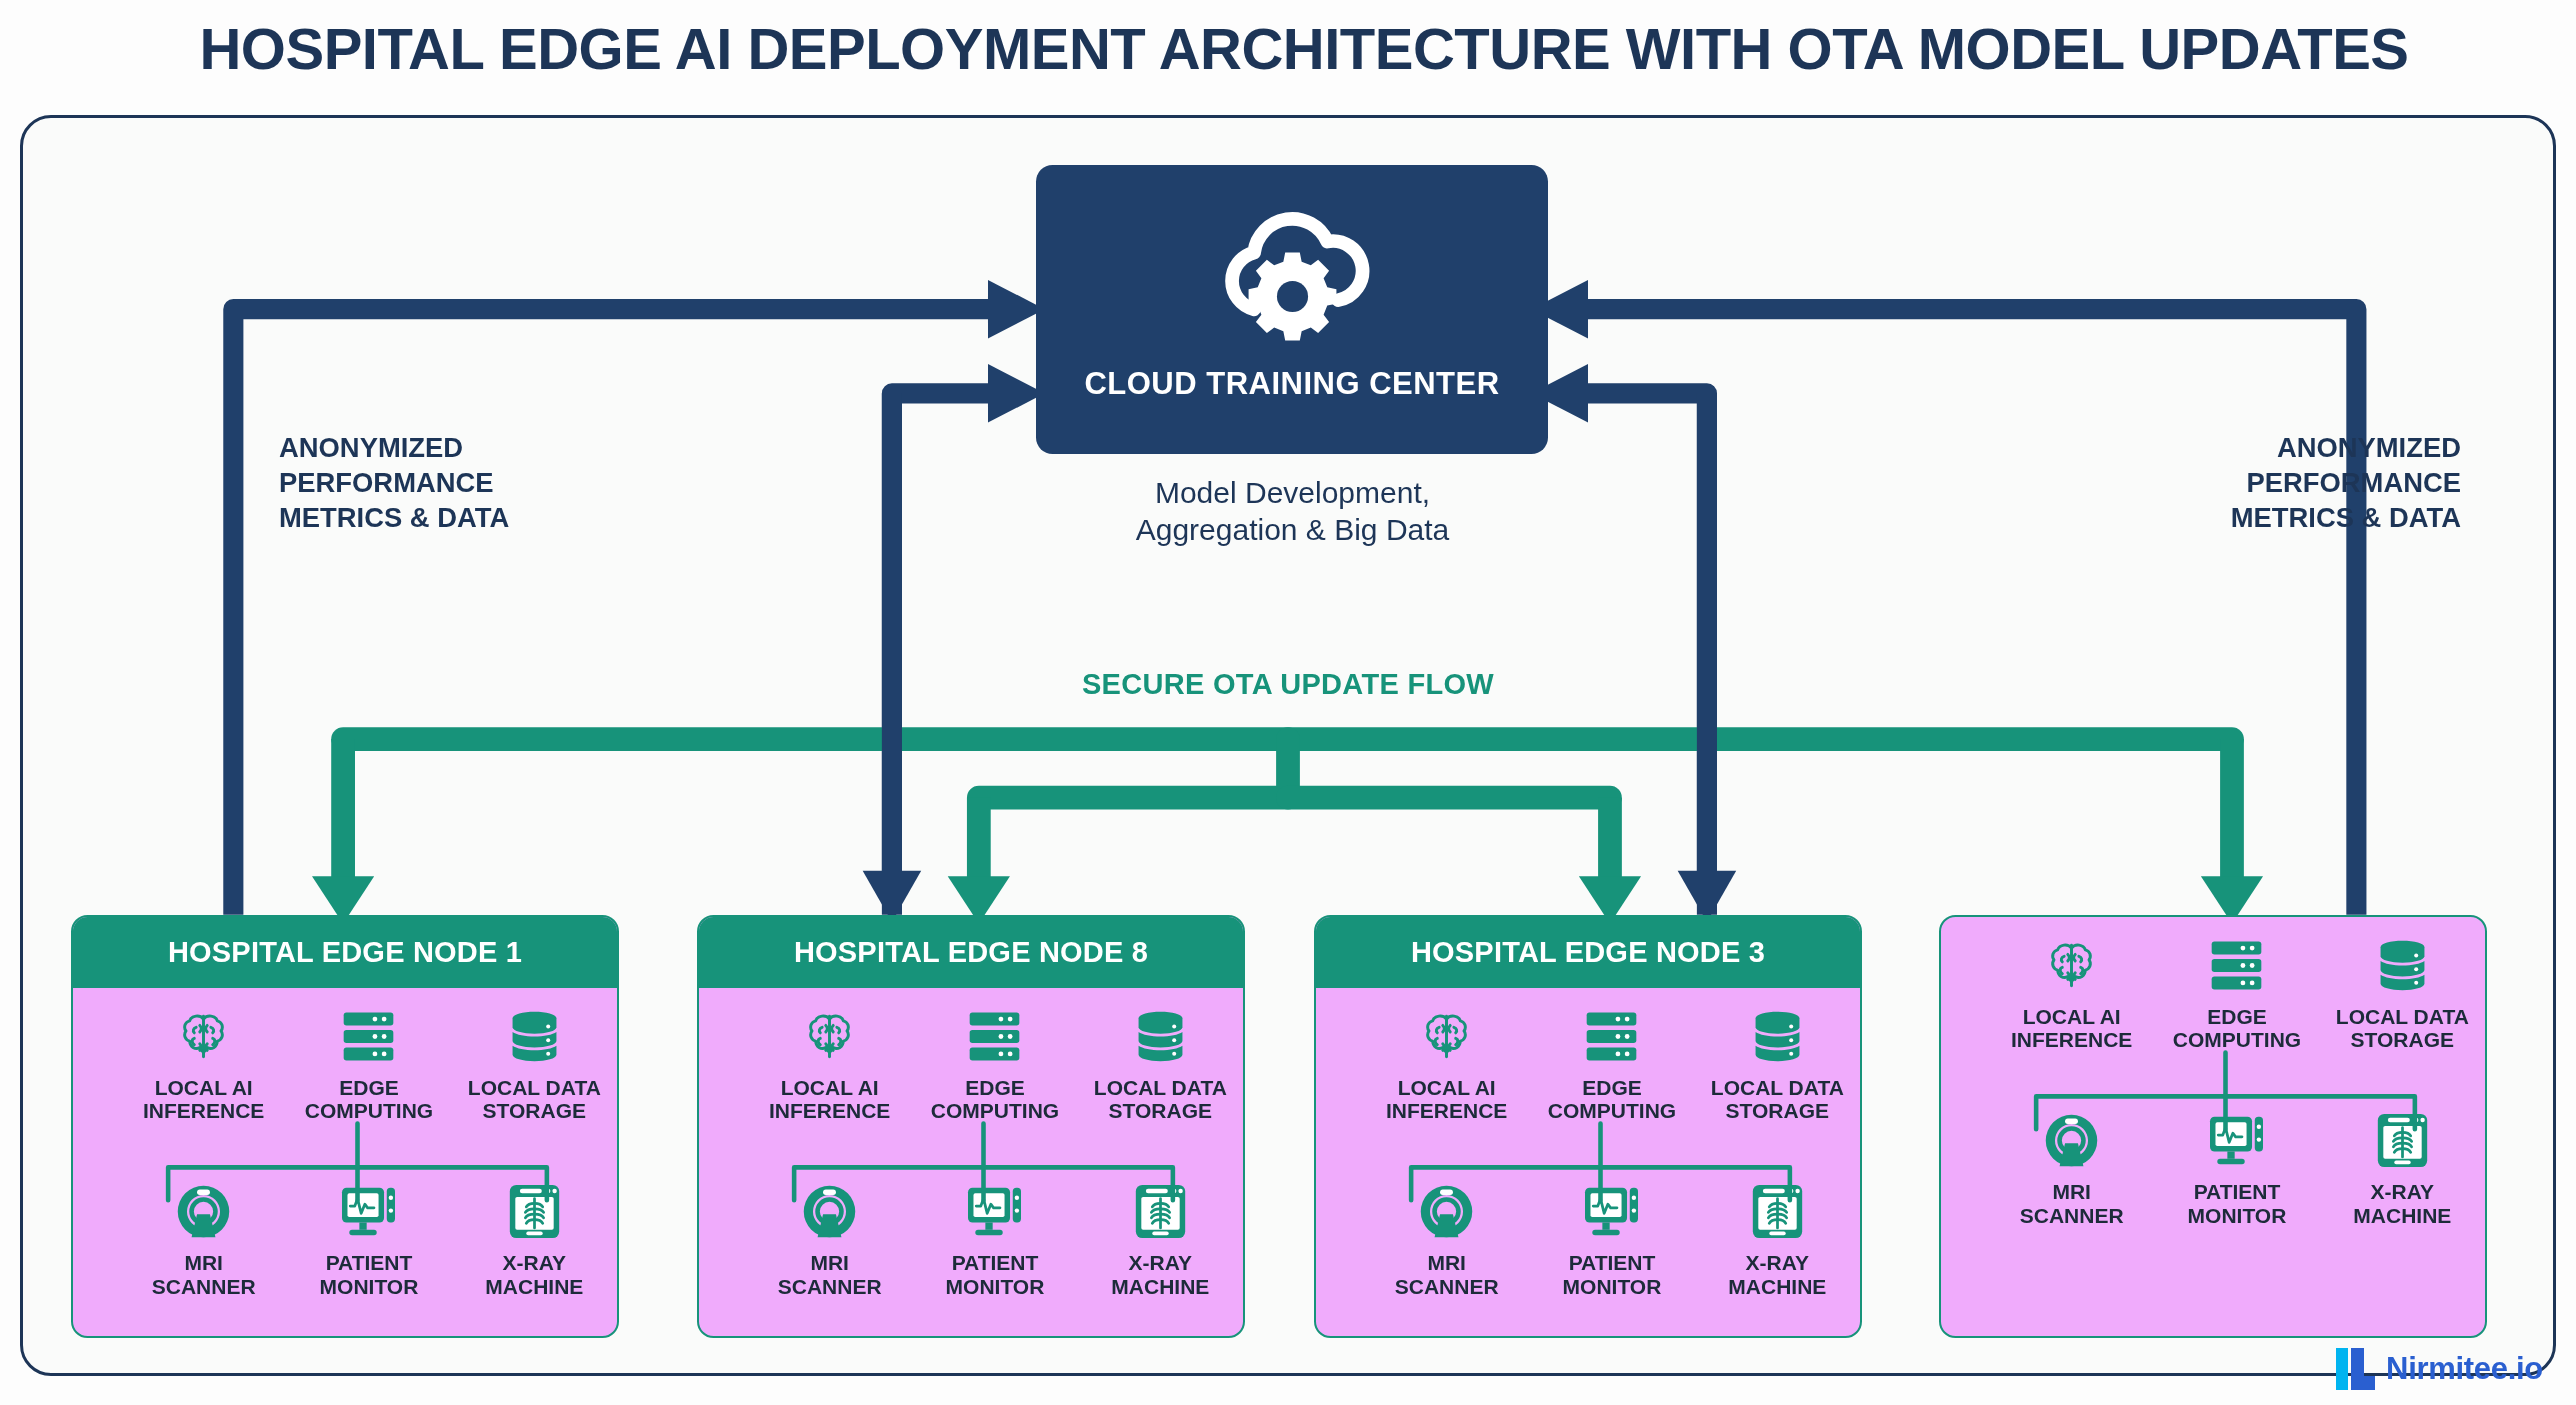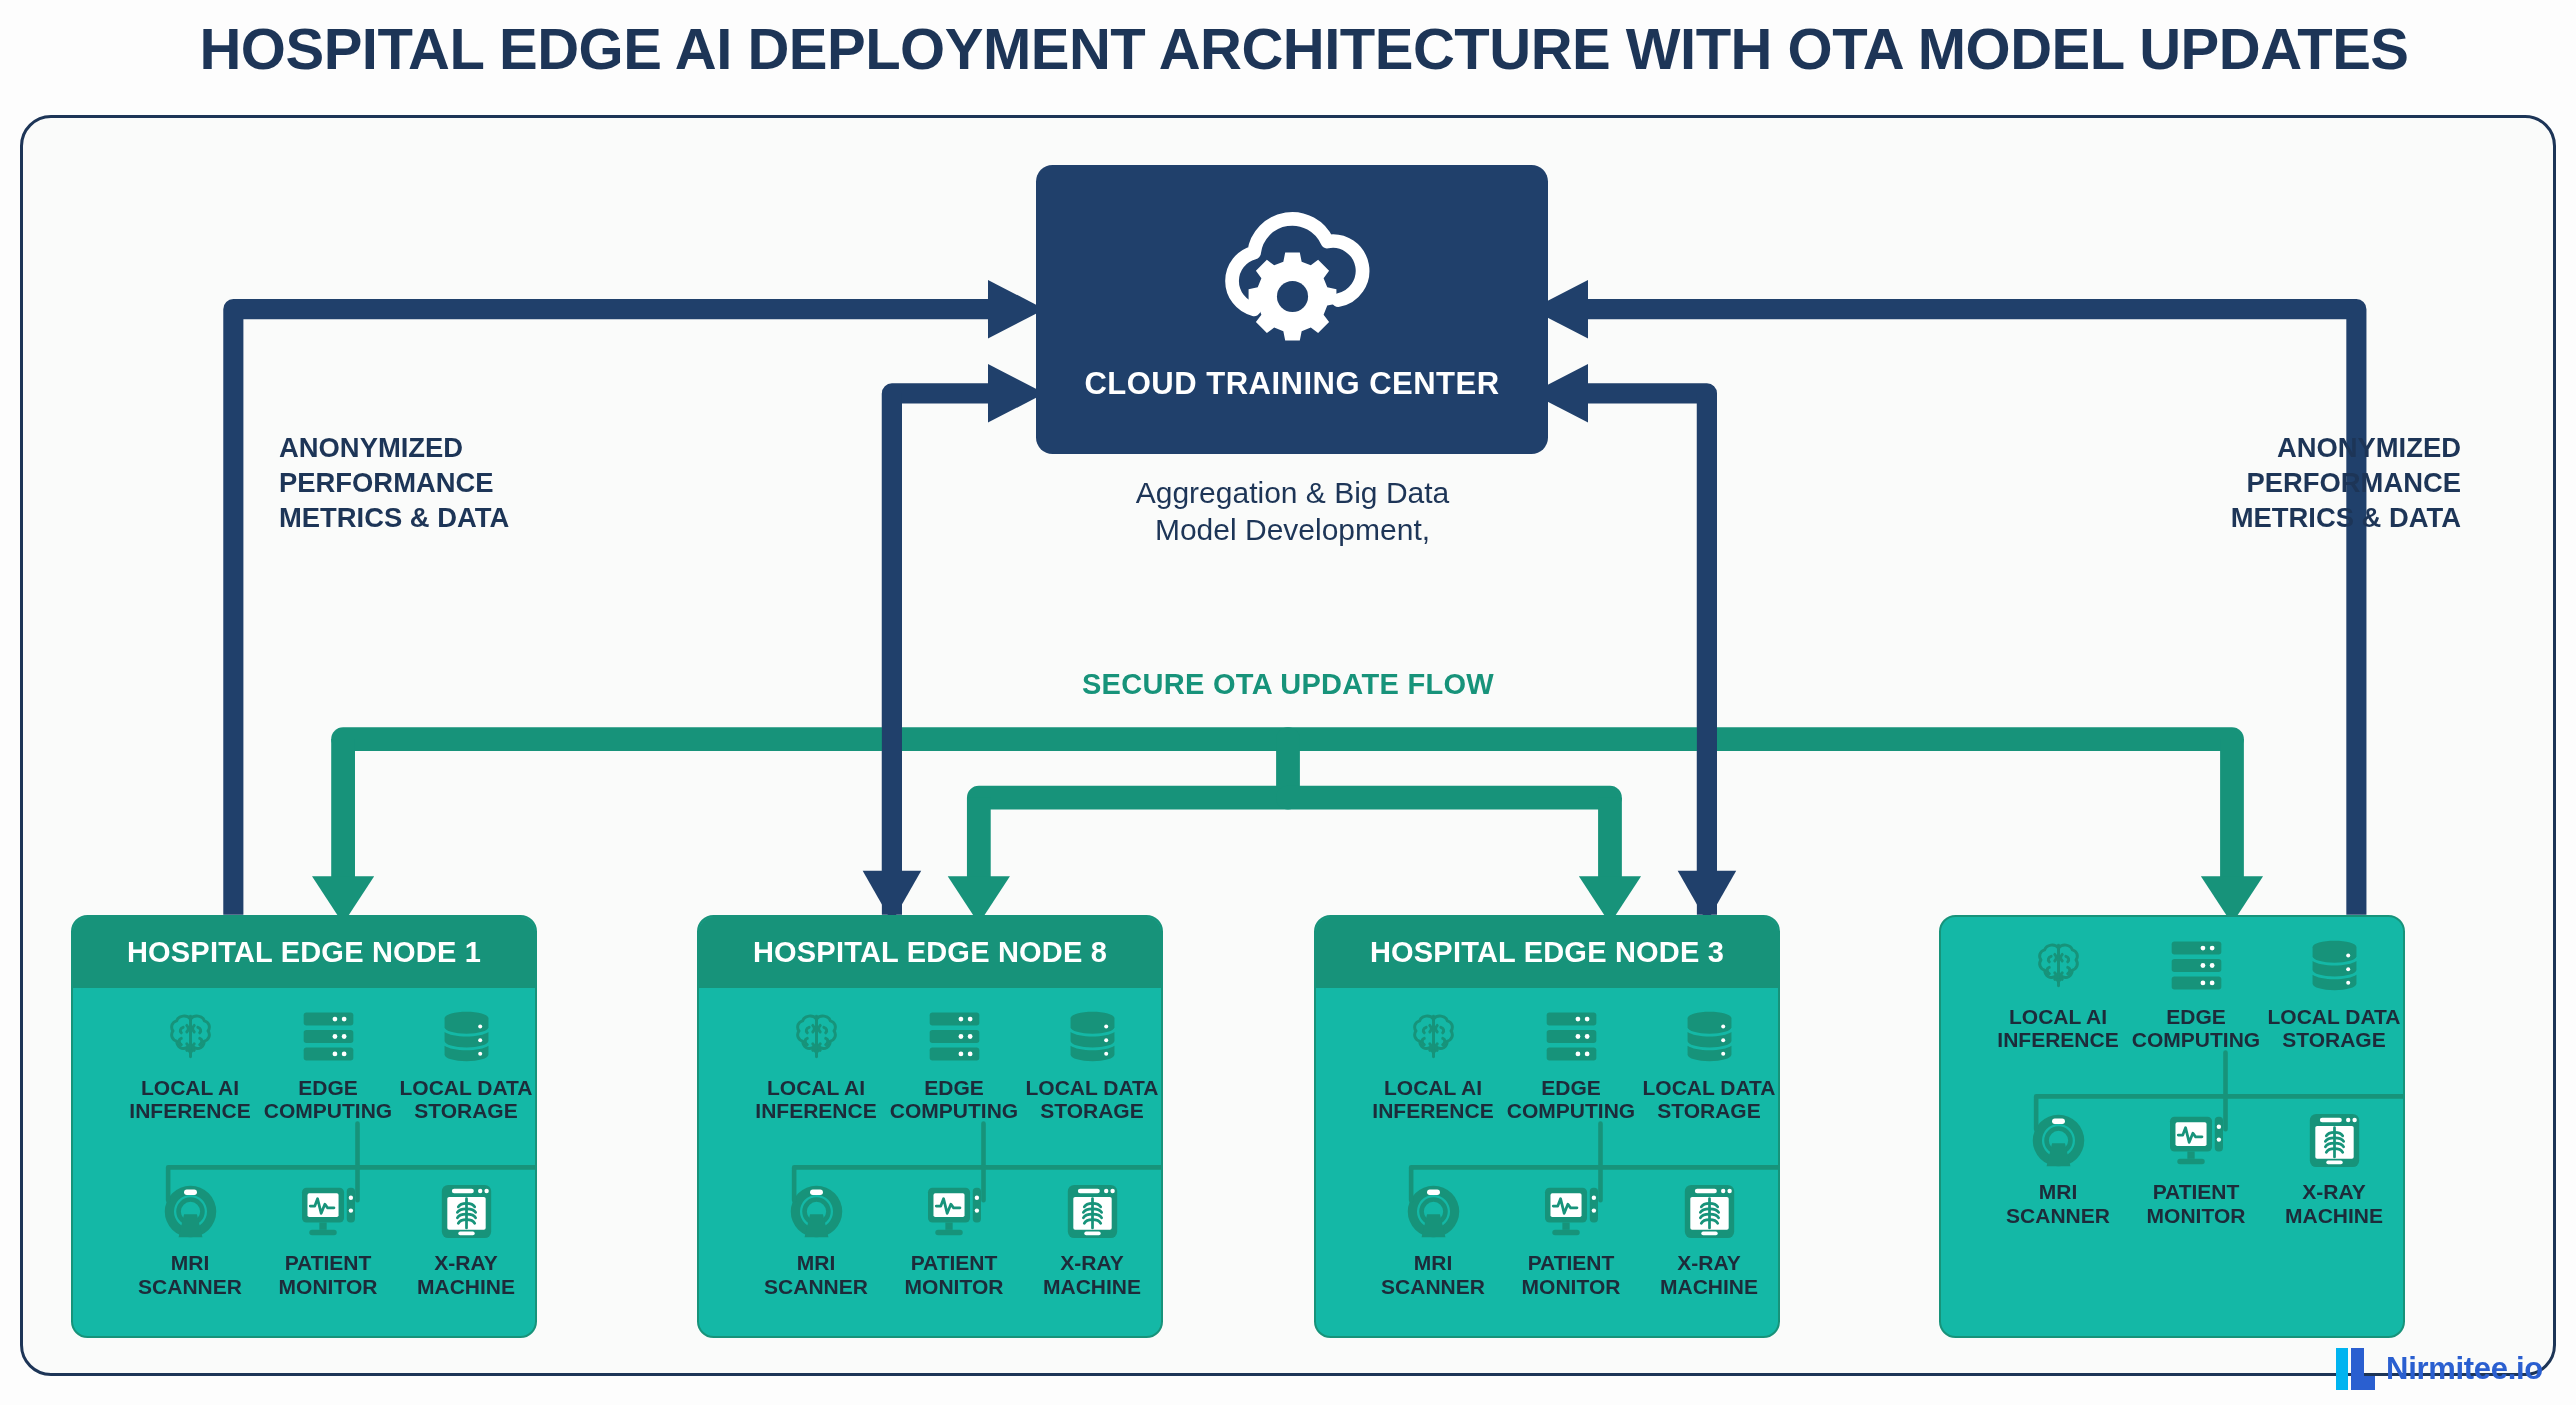--- a/index.html
+++ b/index.html
@@ -42,22 +42,22 @@
     font-family:"Liberation Sans",sans-serif;
   }
 
   .otalabel{
     position:absolute;width:640px;text-align:center;
     color:#17937a;font-size:29px;font-weight:bold;letter-spacing:0.3px;
     font-family:"Liberation Sans",sans-serif;white-space:nowrap;
   }
 
   .node{
-    position:absolute;top:915px;width:466px;height:423px;
-    border:2.7px solid #17937a;border-radius:16.5px;background:#14b8a6;
+    position:absolute;top:915px;width:548px;height:423px;
+    border:2.7px solid #17937a;border-radius:16.5px;background:#f0abfc;
     box-sizing:border-box;overflow:hidden;
   }
   .node-header{
     height:71px;background:#17937a;display:flex;align-items:center;justify-content:center;
   }
   .node-header span{
     color:#ffffff;font-size:29px;font-weight:bold;letter-spacing:0.2px;
     font-family:"Liberation Sans",sans-serif;white-space:nowrap;
   }
   .node-body{position:relative;height:346px;}
@@ -166,22 +166,22 @@
             L -48,10 L -48,-6 L -38,-8 L -34,-18 L -40,-26 L -28,-38 L -20,-32
             L -10,-36 Z"></path>
           <circle cx="0" cy="2" r="17" fill="#20406b"></circle>
         </g>
       </svg>
     </div>
     <div class="cloud-title" style="margin-top:5.5px;">CLOUD TRAINING CENTER</div>
   </div>
 
   <div class="cloud-sub" style="left:945px;top:474px;">
+    <div>Model Development,</div>
     <div>Aggregation &amp; Big Data</div>
-    <div>Model Development,</div>
   </div>
 
   <div class="sidelabel" style="left:279px;top:430px;">
     <div>ANONYMIZED</div>
     <div>PERFORMANCE</div>
     <div>METRICS &amp; DATA</div>
   </div>
 
   <div class="sidelabel" style="left:2040px;top:430px;text-align:right;">
     <div>ANONYMIZED</div>

